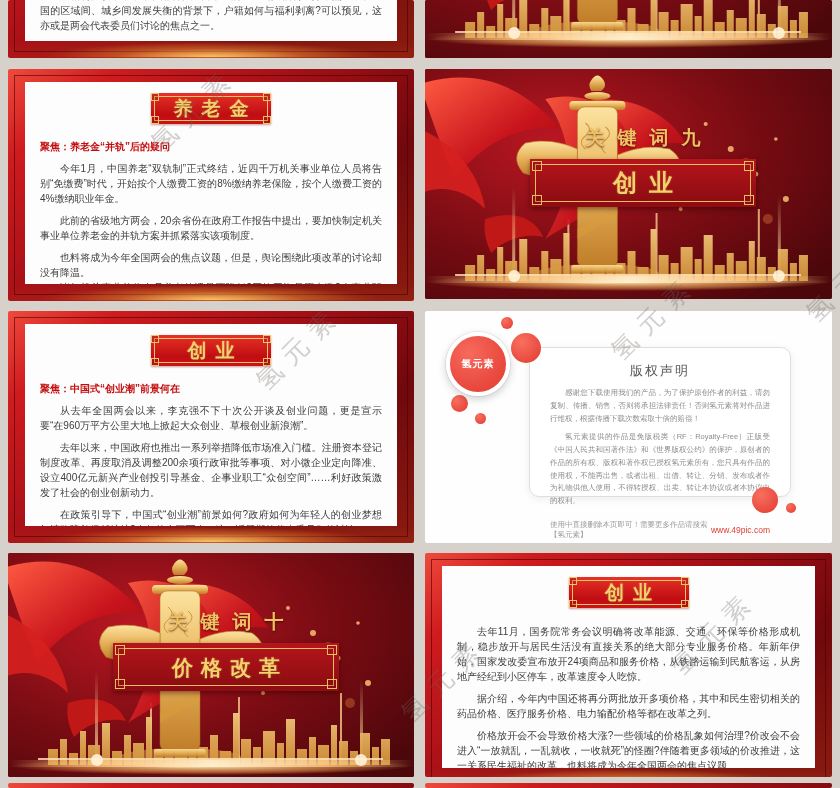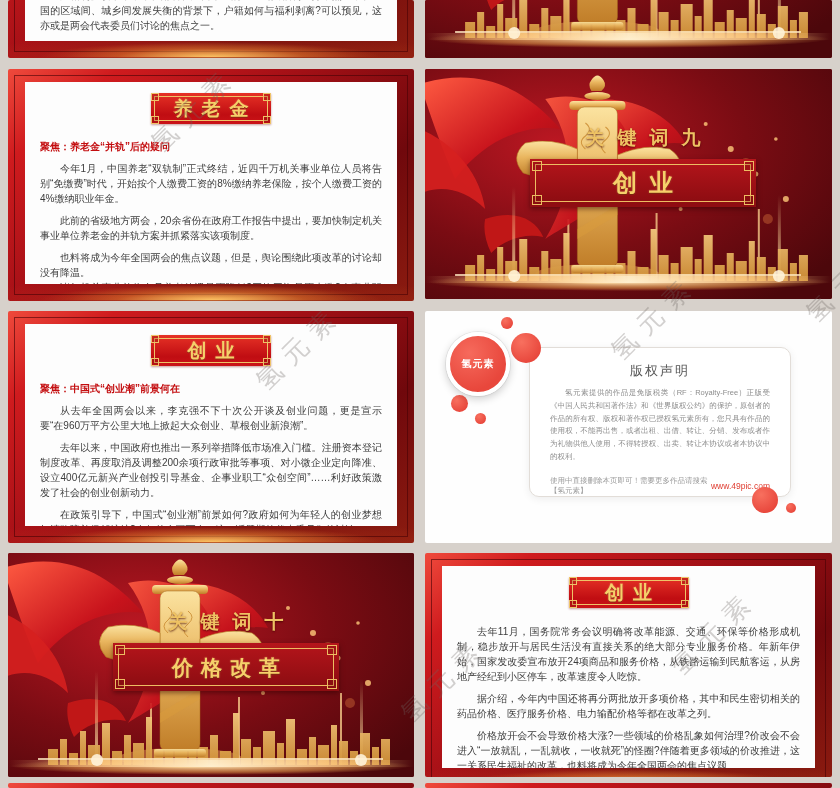--- a/index.html
+++ b/index.html
@@ -228,20 +228,21 @@
         <p class="body-p">去年以来，中国政府也推出一系列举措降低市场准入门槛。注册资本登记制度改革、再度取消及调整200余项行政审批等事项、对小微企业定向降准、设立400亿元新兴产业创投引导基金、企事业职工“众创空间”……利好政策激发了社会的创业创新动力。</p>
         <p class="body-p">在政策引导下，中国式“创业潮”前景如何?政府如何为年轻人的创业梦想扫清路障并保驾护航?今年的全国两会，这一话题期待代表委员们的讨论。</p>
       </div>
     </div>
   </div>
 
   <div class="cell" style="left:425px;top:311px;width:407px;height:232px">
     <div class="slide cr-slide">
       <div class="cr-box">
         <div class="cr-title">版权声明</div>
+        <p class="cr-p">感谢您下载使用我们的产品，为了保护原创作者的利益，请勿复制、传播、销售，否则将承担法律责任！否则氢元素将对作品进行维权，根据传播下载次数索取十倍的赔偿！</p>
         <p class="cr-p">氢元素提供的作品是免版税类（RF：Royalty-Free）正版受《中国人民共和国著作法》和《世界版权公约》的保护，原创者的作品的所有权、版权和著作权已授权氢元素所有，您只具有作品的使用权，不能再出售，或者出租、出借、转让、分销、发布或者作为礼物供他人使用，不得转授权、出卖、转让本协议或者本协议中的权利。</p>
         <div class="cr-footer">
           <span class="cr-note">使用中直接删除本页即可！需要更多作品请搜索【氢元素】</span>
           <a class="cr-link">www.49pic.com</a>
         </div>
       </div>
       <div class="cr-badge">氢元素</div>
       <div class="dot" style="left:86px;top:22px;width:30px;height:30px"></div>
       <div class="dot" style="left:76px;top:6px;width:12px;height:12px"></div>
       <div class="dot" style="left:26px;top:84px;width:17px;height:17px"></div>

